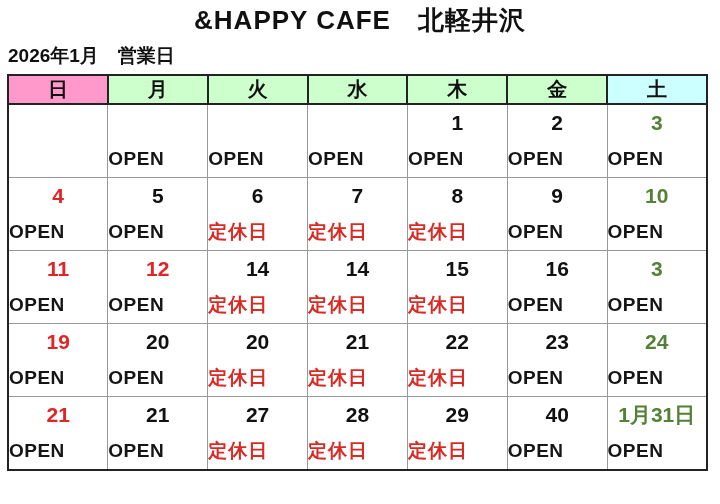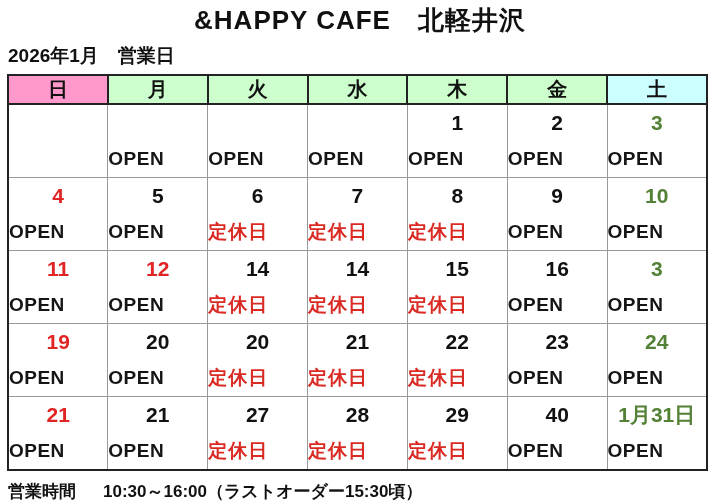--- a/index.html
+++ b/index.html
@@ -214,16 +214,13 @@
           <div class="st open">OPEN</div>
         </td>
         <td>
           <div class="num green">1月31日</div>
           <div class="st open">OPEN</div>
         </td>
       </tr>
     </tbody>
   </table>
 
-  <div class="footer">
-    <span>営業時間</span><span class="hours-value">10:30～16:00（ラストオーダー15:30頃）</span>
-  </div>
 </div>
 
 </body></html>

